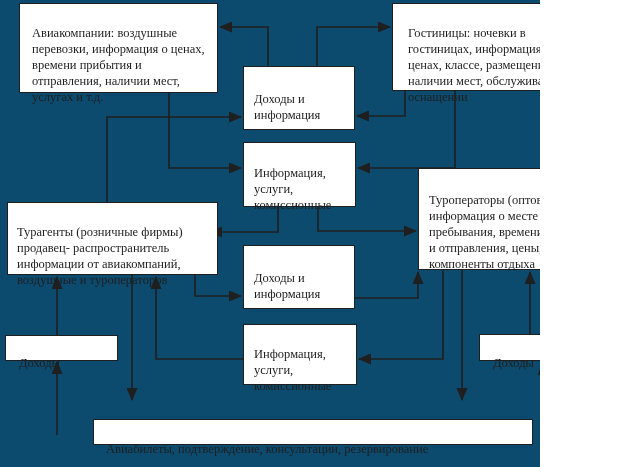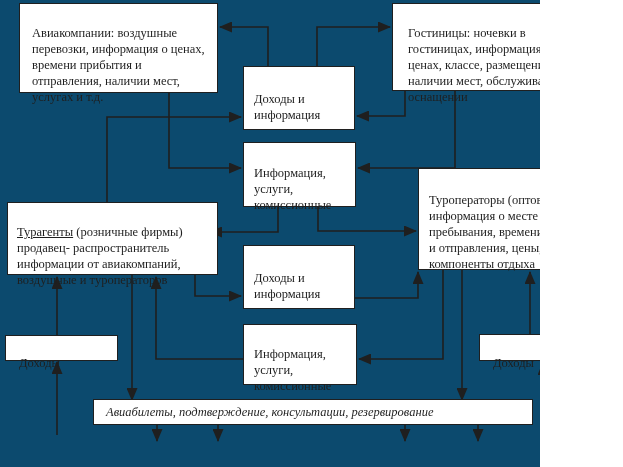--- a/index.html
+++ b/index.html
@@ -17,23 +17,23 @@
   .b-airlines{left:19px;top:3px;width:199px;height:90px;padding-left:12px;}
   .b-hotels{left:392px;top:3px;width:203px;height:88px;padding-left:15px;}
   .b-dohod1{left:243px;top:66px;width:112px;height:64px;padding-top:8px;padding-left:10px;}
   .b-info1{left:243px;top:142px;width:113px;height:65px;padding-top:6px;padding-left:10px;}
   .b-agents{left:7px;top:202px;width:211px;height:73px;padding-top:5px;padding-left:9px;}
   .b-operators{left:418px;top:168px;width:197px;height:102px;padding-top:7px;padding-left:10px;}
   .b-dohod2{left:243px;top:245px;width:112px;height:64px;padding-top:8px;padding-left:10px;}
   .b-info3{left:243px;top:324px;width:114px;height:61px;padding-top:5px;padding-left:10px;}
   .b-dohodL{left:5px;top:335px;width:113px;height:26px;padding:3px 0 0 13px;}
   .b-dohodR{left:479px;top:334px;width:113px;height:27px;padding:4px 0 0 13px;}
-  .b-tickets{left:93px;top:399px;width:440px;height:26px;padding:4px 0 0 12px;white-space:nowrap;font-style:italic;}
+  .b-tickets{left:93px;top:419px;width:440px;height:26px;padding:21px 0 0 12px;white-space:nowrap;}
   .b-tourists{left:7px;top:435px;width:610px;height:26px;padding:5px 0 0 0;text-align:center;font-size:13px;letter-spacing:0.5px;}
-  .u{text-decoration:underline;}
+  .u{}
 </style>
 </head>
 <body>
 
 <div class="canvas">
 
   <svg class="wires" viewBox="0 0 623 467">
     <defs>
       <marker id="arr" markerUnits="userSpaceOnUse" markerWidth="13" markerHeight="11" refX="12" refY="5.5" orient="auto">
         <path d="M0,0 L13,5.5 L0,11 Z" fill="#1f1f1f"></path>

